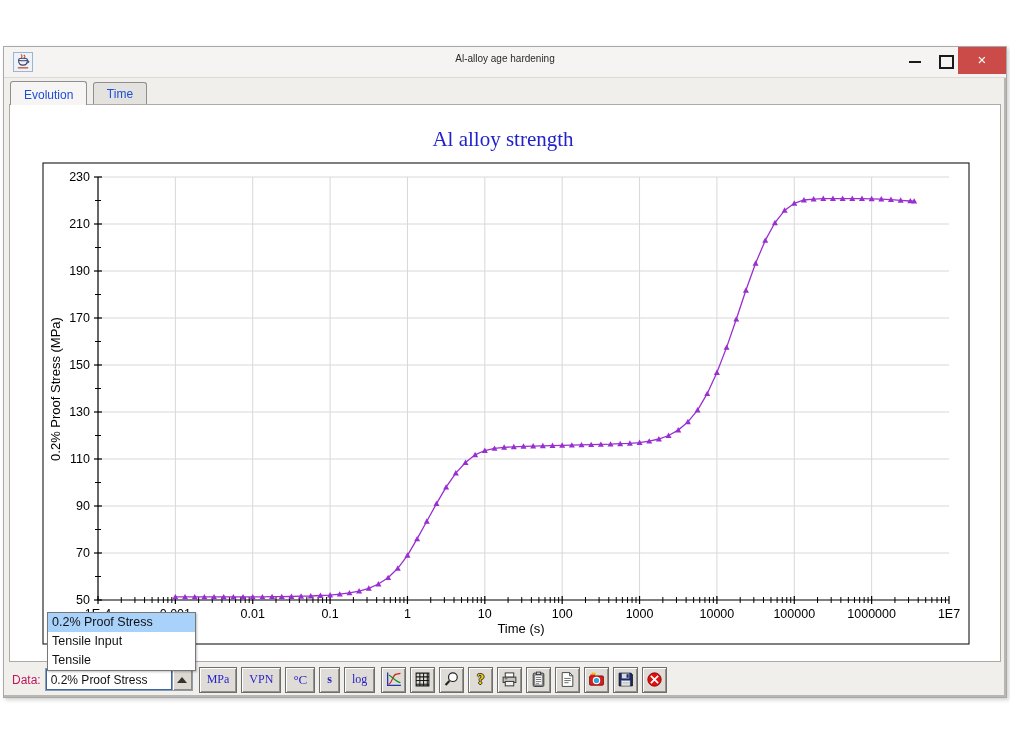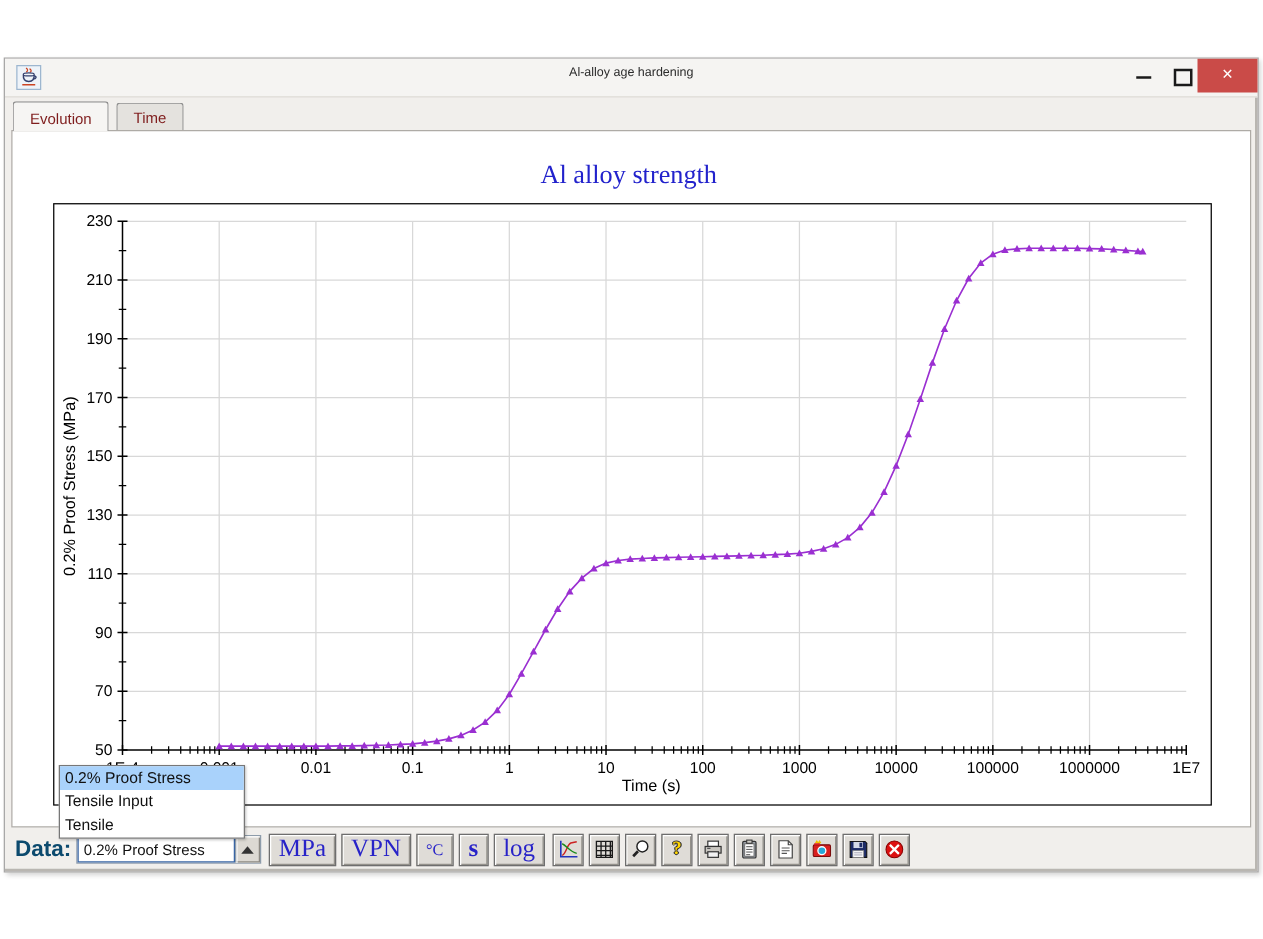--- a/index.html
+++ b/index.html
@@ -15,43 +15,43 @@
   .win-title{position:absolute;left:0;right:0;top:6px;text-align:center;font-size:10px;color:#2b2b2b;}
   .btn-min,.btn-max{position:absolute;top:0;width:26px;height:27px;cursor:default;}
   .btn-min{right:78px;} .btn-max{right:48px;}
   .btn-min .bar{position:absolute;left:7px;top:14px;width:12px;height:2px;background:#1a1a1a;}
   .btn-max .box{position:absolute;left:7px;top:8px;width:11px;height:10px;border:2px solid #1a1a1a;}
   .btn-close{position:absolute;right:0;top:0;width:48px;height:27px;background:#ca4b48;
     color:#fff;font-size:15px;text-align:center;line-height:26px;}
   
   .tabbar{position:absolute;left:6px;top:34px;height:23px;}
   .tab{display:inline-block;vertical-align:bottom;border:1px solid #8f8f8f;border-bottom:none;
-    border-radius:3px 3px 0 0;font-size:12px;color:#7f1d1d;padding:4px 13px 3px 13px;
+    border-radius:3px 3px 0 0;font-size:12px;color:#1d4ed8;padding:4px 13px 3px 13px;
     background:#e4e2de;position:relative;margin-right:1px;}
   .tab.active{background:#f6f5f3;padding-top:6px;z-index:3;margin-bottom:-1px;border-color:#8f8f8f;}
   .tab-content{position:absolute;left:5px;top:57px;width:992px;height:558px;background:#fff;
     border:1px solid #aeaba6;box-sizing:border-box;z-index:1;}
   #chart-svg{position:absolute;left:0;top:0;}
   
   .control-bar{position:absolute;left:5px;top:618px;width:992px;height:29px;
     display:flex;align-items:center;}
-  .data-label{font-size:18px;color:#0c4a6e;margin-left:3px;font-weight:bold;}
+  .data-label{font-size:12px;color:#be185d;margin-left:3px;}
   .combo{margin-left:4px;width:148px;height:23px;border:1px solid #8e9caa;background:#fff;
     display:flex;box-sizing:border-box;}
   .combo-editor{flex:1;border:1px solid #3a66a5;margin:0;padding:3px 4px 0 4px;font-size:12px;
     color:#111;white-space:nowrap;overflow:hidden;box-sizing:border-box;}
   .combo-arrow{width:19px;background:#dcd9d3;border-left:1px solid #8e9caa;position:relative;
     box-shadow:inset 1px 1px 0 #fff,inset -1px -1px 0 #8d8a84;}
   .combo-arrow .tri{position:absolute;left:4px;top:8px;width:0;height:0;
     border-left:5px solid transparent;border-right:5px solid transparent;border-bottom:6px solid #333;}
   .buttons{display:flex;align-items:center;margin-left:6px;gap:4px;}
   .tbtn{height:26px;background:#dfdcd7;border:1px solid #6e6e6e;
     box-shadow:inset 1px 1px 0 #fff,inset -1px -1px 0 #96928c;box-sizing:border-box;
     box-shadow:inset 1px 1px 0 #ffffff,inset -1px -1px 0 #94918b;
-    font-family:"Liberation Serif",serif;font-size:20px;color:#2823c8;
+    font-family:"Liberation Serif",serif;font-size:12px;color:#2823c8;
     padding:0 7px;display:flex;align-items:center;justify-content:center;}
   .tbtn.small{font-size:13px;}
   .tbtn.bold{font-weight:bold;}
   .ibtn{width:25px;height:26px;background:#dfdcd7;border:1px solid #6e6e6e;
     box-shadow:inset 1px 1px 0 #ffffff,inset -1px -1px 0 #94918b;box-sizing:border-box;
     display:flex;align-items:center;justify-content:center;}
   .ibtn svg{display:block;}
   .help-glyph{font-family:"Liberation Serif",serif;font-weight:bold;font-size:15px;color:#ffd400;
     text-shadow:-1px 0 0 #333,1px 0 0 #333,0 -1px 0 #333,0 1px 0 #333;}
   

